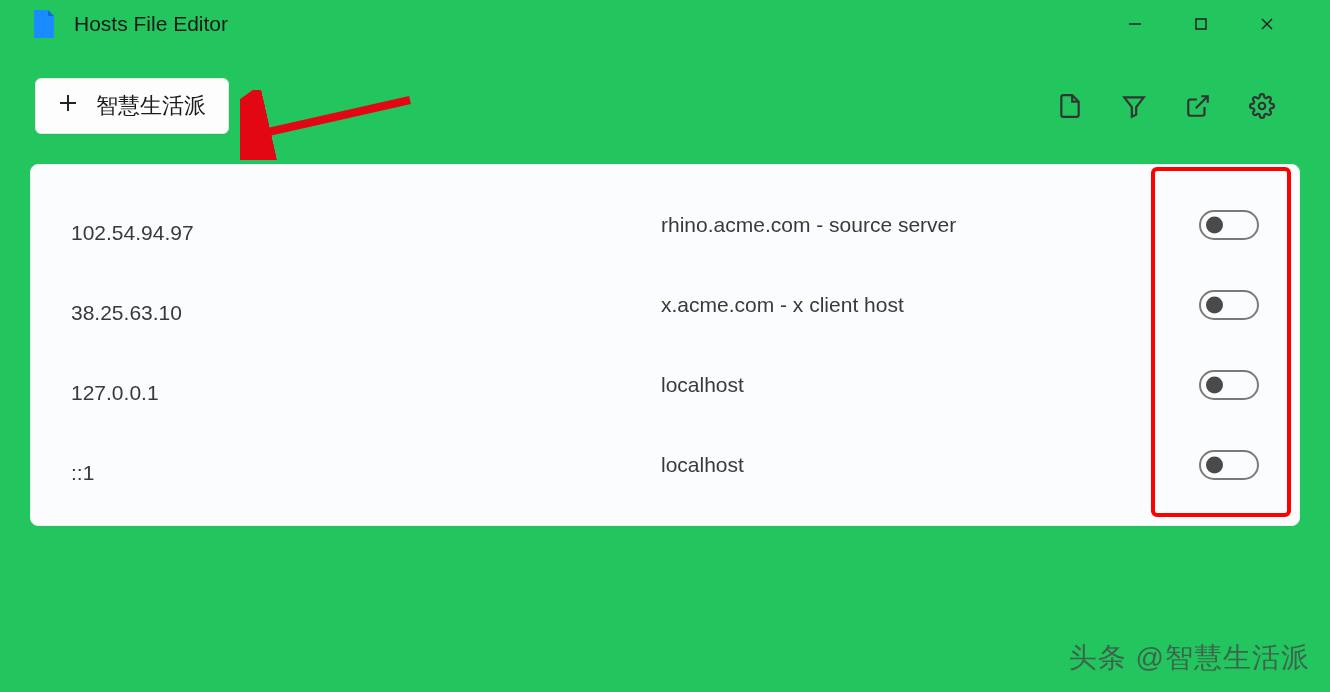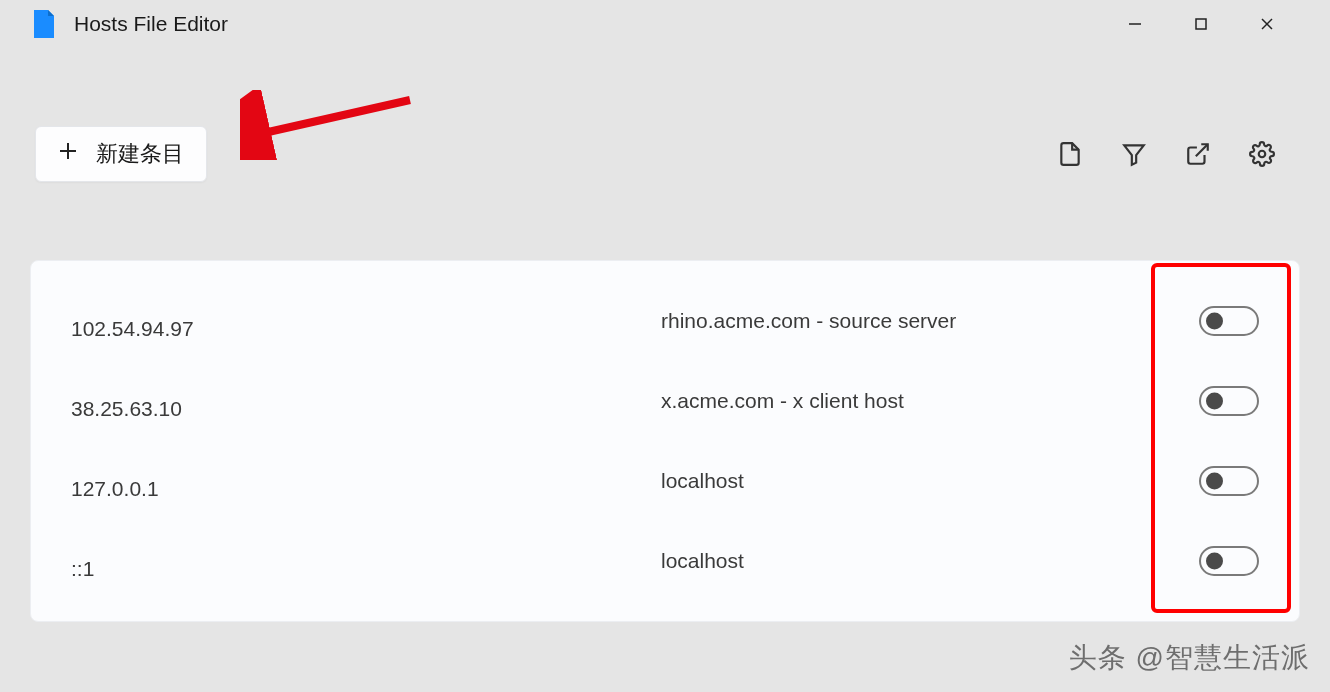--- a/index.html
+++ b/index.html
@@ -9,26 +9,25 @@
     }
     body {
       font-family: "Segoe UI", "Microsoft YaHei", sans-serif;
       background: #f5f7fb;
       width: 1330px;
       height: 692px;
       overflow: hidden;
       position: relative;
     }
     .window {
-      background: #e5e5e5;
+      background: #22c55e;
       width: 100%;
       height: 100%;
       display: flex;
       flex-direction: column;
-      gap: 48px;
     }
     .titlebar {
       display: flex;
       align-items: center;
       height: 48px;
       padding: 0 10px 0 30px;
     }
     .app-icon {
       width: 24px;
       height: 28px;
@@ -190,21 +189,21 @@
   </div>
 
   <div class="toolbar">
     <button class="new-entry-btn">
       <span>
         <svg class="plus-icon-svg" viewBox="0 0 20 20">
             <line x1="10" y1="2" x2="10" y2="18" stroke="#222" stroke-width="2"></line>
             <line x1="2" y1="10" x2="18" y2="10" stroke="#222" stroke-width="2"></line>
           </svg>
       </span>
-      <span>新建条目</span>
+      <span>智慧生活派</span>
     </button>
     <div class="toolbar-spacer"></div>
     <div class="toolbar-icons">
       <span class="toolbar-icon">
         <svg viewBox="0 0 24 24" fill="none" stroke="#333" stroke-width="2">
             <path d="M14 2 H6 a2 2 0 0 0 -2 2 v16 a2 2 0 0 0 2 2 h12 a2 2 0 0 0 2-2 V8 z"></path>
             <polyline points="14 2 14 8 20 8"></polyline>
           </svg>
       </span>
       <span class="toolbar-icon">

